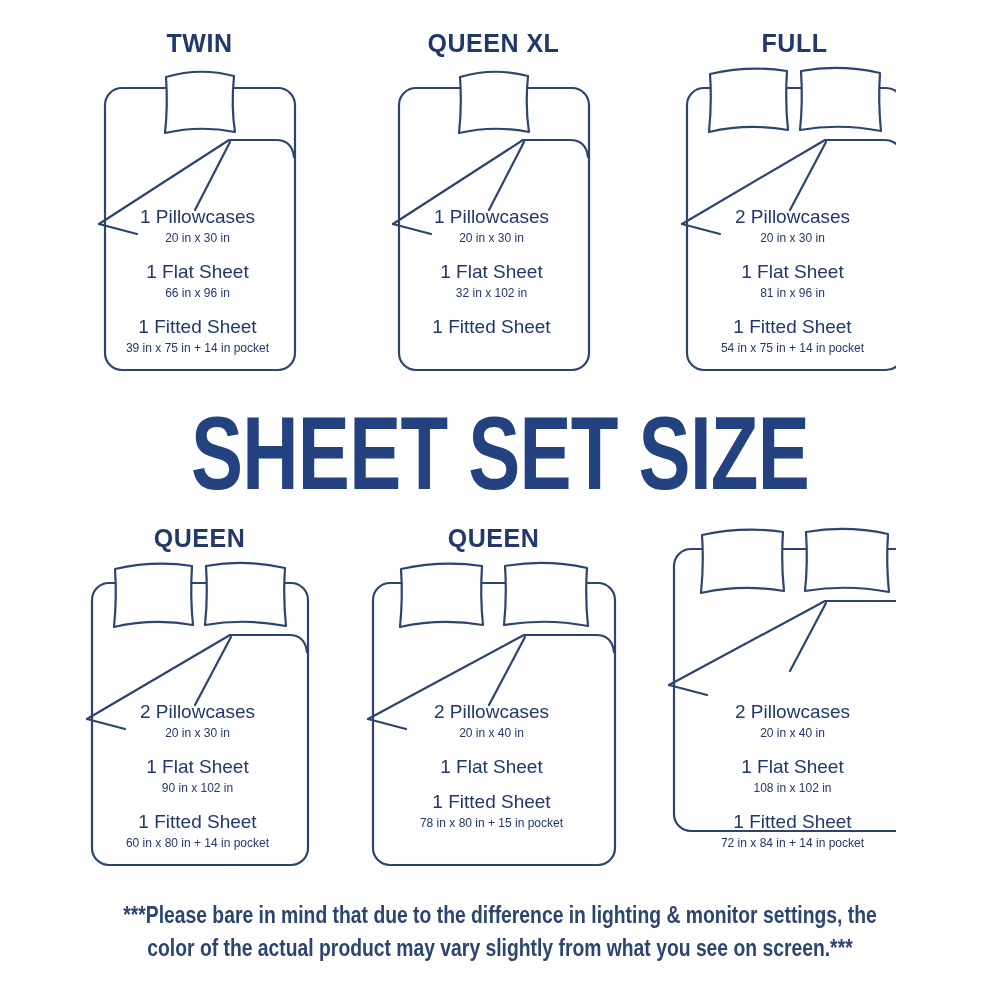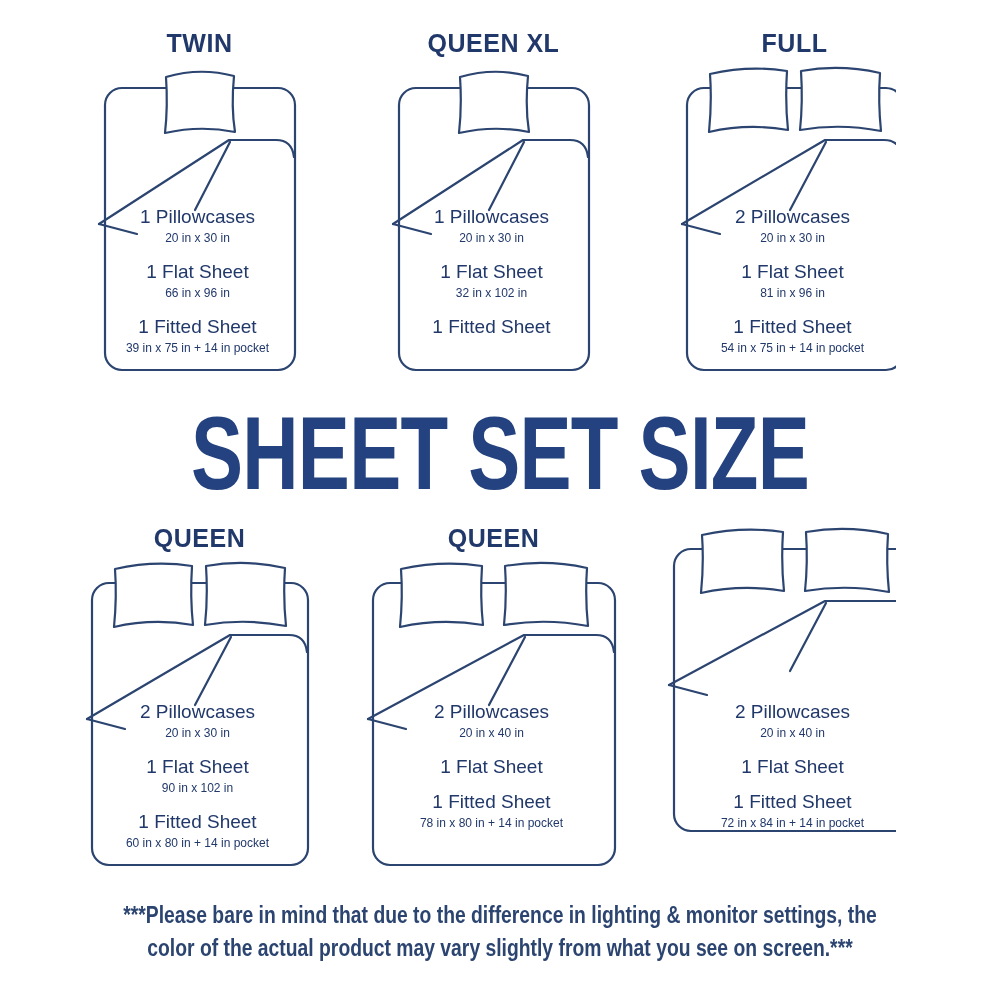--- a/index.html
+++ b/index.html
@@ -157,41 +157,42 @@
     <div class="specs">
       <div>
         <div class="spec-name">2 Pillowcases</div>
         <div class="spec-dims">20 in x 40 in</div>
       </div>
       <div>
         <div class="spec-name">1 Flat Sheet</div>
       </div>
       <div>
         <div class="spec-name">1 Fitted Sheet</div>
-        <div class="spec-dims">78 in x 80 in + 14 in pocket</div>
+        <div class="spec-dims">78 in x 80 in + 15 in pocket</div>
       </div>
     </div>
   </div>
 
   <div class="panel" style="left:628px;top:523px;">
     <svg class="bed-svg" width="333" height="312" viewBox="0 0 333 312">
       <rect class="bed" x="46" y="26" width="242" height="282" rx="17"></rect>
       <path class="pillow" d="M74,12 Q115,3 155,9 Q153,40 156,68 Q114,61 73,70 Q76,40 74,12 Z"></path>
       <path class="pillow" d="M178,9 Q219,2 260,11 Q258,40 261,69 Q219,61 177,68 Q180,40 178,9 Z"></path>
       <path d="M41,162 L197,78 H269 Q285,78 287,95"></path>
       <path d="M41,162 L79,172"></path>
       <path d="M162,148 L198,80"></path>
     </svg>
     <div class="specs">
       <div>
         <div class="spec-name">2 Pillowcases</div>
         <div class="spec-dims">20 in x 40 in</div>
       </div>
       <div>
         <div class="spec-name">1 Flat Sheet</div>
+        <div class="spec-dims">108 in x 102 in</div>
       </div>
       <div>
         <div class="spec-name">1 Fitted Sheet</div>
         <div class="spec-dims">72 in x 84 in + 14 in pocket</div>
       </div>
     </div>
   </div>
 
   <div class="disclaimer">
     <div>***Please bare in mind that due to the difference in lighting &amp; monitor settings, the</div>

